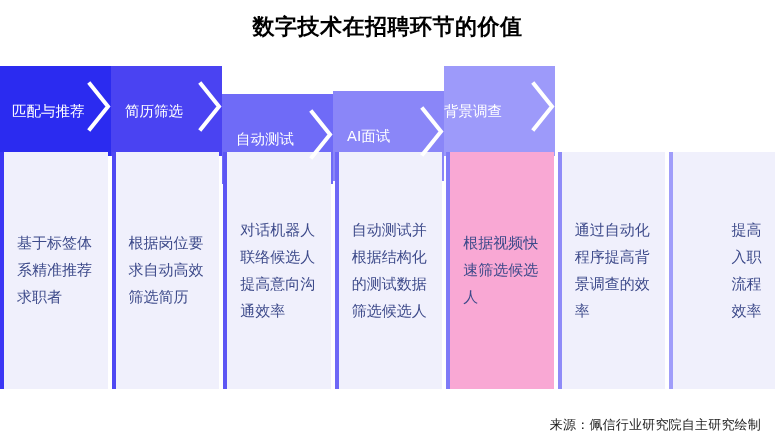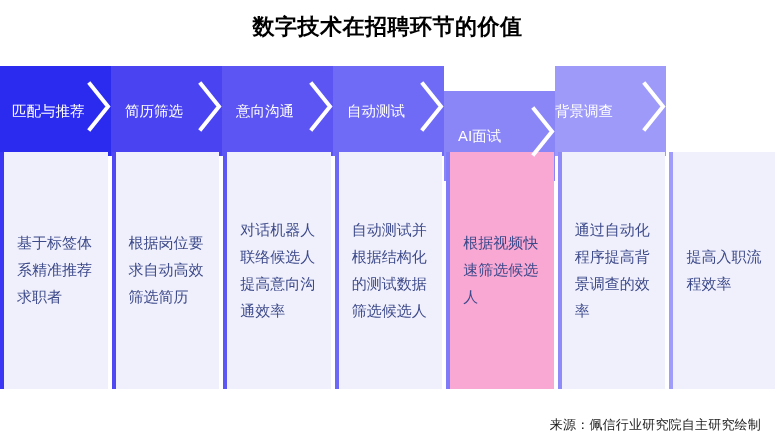--- a/index.html
+++ b/index.html
@@ -116,27 +116,21 @@
       <svg class="notch" viewBox="0 0 26 81" preserveAspectRatio="none">
         <path d="M 4 18 L 22 40.5 L 4 63" fill="none" stroke="#ffffff" stroke-width="4" stroke-linecap="square" stroke-linejoin="miter"></path>
       </svg>
     </div>
     <div class="chev" style="width: 111px; background: rgb(74, 67, 242);">
       <span class="chev-label" style="padding-left: 14px;">简历筛选</span>
       <svg class="notch" viewBox="0 0 26 81" preserveAspectRatio="none">
         <path d="M 4 18 L 22 40.5 L 4 63" fill="none" stroke="#ffffff" stroke-width="4" stroke-linecap="square" stroke-linejoin="miter"></path>
       </svg>
     </div>
-    <div class="chev" style="width: 111px; background: rgb(92, 85, 244);">
-      <span class="chev-label" style="padding-left: 14px;">意向沟通</span>
-      <svg class="notch" viewBox="0 0 26 81" preserveAspectRatio="none">
-        <path d="M 4 18 L 22 40.5 L 4 63" fill="none" stroke="#ffffff" stroke-width="4" stroke-linecap="square" stroke-linejoin="miter"></path>
-      </svg>
-    </div>
-    <div class="chev" style="width: 111px; background: rgb(111, 107, 247);">
+    <div class="chev" style="width: 111px; background: rgb(111, 107, 247); margin-top: 28px;">
       <span class="chev-label" style="padding-left: 14px;">自动测试</span>
       <svg class="notch" viewBox="0 0 26 81" preserveAspectRatio="none">
         <path d="M 4 18 L 22 40.5 L 4 63" fill="none" stroke="#ffffff" stroke-width="4" stroke-linecap="square" stroke-linejoin="miter"></path>
       </svg>
     </div>
     <div class="chev" style="width: 111px; background: rgb(138, 134, 248); margin-top: 25px;">
       <span class="chev-label" style="padding-left: 14px;">AI面试</span>
       <svg class="notch" viewBox="0 0 26 81" preserveAspectRatio="none">
         <path d="M 4 18 L 22 40.5 L 4 63" fill="none" stroke="#ffffff" stroke-width="4" stroke-linecap="square" stroke-linejoin="miter"></path>
       </svg>
@@ -162,17 +156,17 @@
     <div class="panel" style="width: 111px; border-left: 4px solid rgb(110, 104, 246); background: rgb(240, 240, 252);">
       <div class="panel-text" style="color: rgb(61, 74, 138);">自动测试并根据结构化的测试数据筛选候选人</div>
     </div>
     <div class="panel" style="width: 111px; border-left: 4px solid rgb(127, 122, 247); background: #f9a8d4;">
       <div class="panel-text" style="color: rgb(61, 74, 138);">根据视频快速筛选候选人</div>
     </div>
     <div class="panel" style="width: 111px; border-left: 4px solid rgb(143, 139, 248); background: rgb(240, 240, 252);">
       <div class="panel-text" style="color: rgb(61, 74, 138);">通过自动化程序提高背景调查的效率</div>
     </div>
     <div class="panel" style="width: 109px; border-left: 4px solid rgb(160, 157, 250); background: rgb(240, 240, 252);">
-      <div class="panel-text" style="color: rgb(61, 74, 138);">提高入职流程效率</div>
+      <div class="panel-text" style="color: rgb(61, 74, 138); margin-left: 45px;">提高入职流程效率</div>
     </div>
   </div>
 
 <div class="footer">来源：佩信行业研究院自主研究绘制</div>
 
 </body></html>

